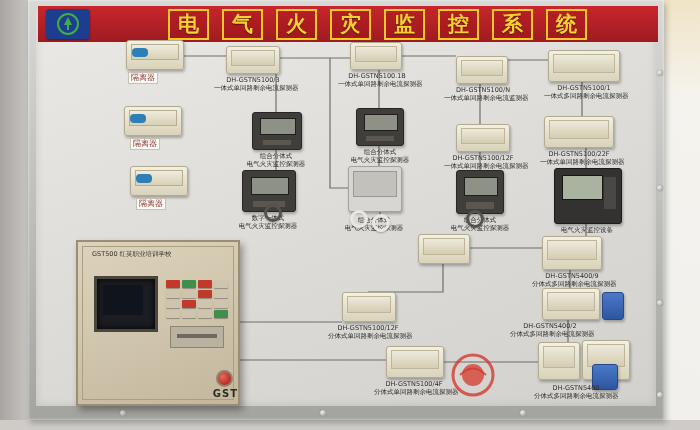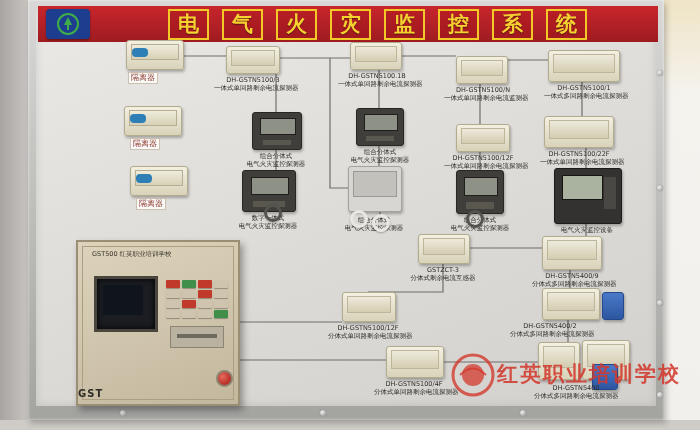--- a/index.html
+++ b/index.html
@@ -68,21 +68,21 @@
   .cab-screen i{position:absolute;left:6px;top:6px;width:40px;height:30px;background:#10141d;display:block;}
   .cab-keys{position:absolute;left:88px;top:38px;width:62px;height:40px;display:grid;
             grid-template-columns:repeat(4,1fr);grid-auto-rows:8px;gap:2px;}
   .key{border-radius:1px;background:#cfc5ae;box-shadow:0 1px 1px rgba(0,0,0,.3);}
   .key.r{background:#c0392b;} .key.g{background:#3f8f4a;}
   .cab-printer{position:absolute;left:92px;top:84px;width:52px;height:20px;background:#b9b2a0;
                border:1px solid #8d английский;border:1px solid #8d8470;}
   .cab-printer i{position:absolute;left:6px;top:7px;right:6px;height:4px;background:#6f6a5e;display:block;}
   .cab-red{position:absolute;left:138px;top:128px;width:13px;height:13px;border-radius:50%;
            background:radial-gradient(circle at 35% 35%,#e6695c,#a31410);border:2px solid #8d8470;}
-  .cab-brand{position:absolute;left:0;right:0;bottom:5px;text-align:left;font-size:10px;
+  .cab-brand{position:absolute;left:0;right:0;bottom:5px;text-align:right;font-size:10px;
              font-weight:bold;color:#2f2c26;letter-spacing:1px;}
   
   .wm{position:absolute;z-index:6;}
   .wm-cn{left:497px;top:360px;font-size:21px;font-weight:bold;color:rgba(211,57,45,.88);letter-spacing:2px;}
   .wm-en{left:500px;top:388px;font-size:9px;color:#9aa3a6;letter-spacing:1px;}
 </style>
 </head>
 <body>
 
 <div class="scene">
@@ -269,24 +269,20 @@
     </div>
 
   <div class="ring dk" style="left:264px;top:204px"></div>
   <div class="ring" style="left:350px;top:210px"></div>
   <div class="ring" style="left:372px;top:214px"></div>
   <div class="ring dk" style="left:466px;top:210px"></div>
 
   <div class="dev cream" style="left:418px;top:234px;width:50px;height:28px">
       <span class="face"></span>
     </div>
-  <div class="lbl" style="left:404px;top:266px;width:78px">
-      <span class="l1">GSTZCT-3</span>
-      <span class="l2">分体式剩余电流互感器</span>
-    </div>
 
   <div class="dev cream" style="left:542px;top:236px;width:58px;height:32px">
       <span class="face"></span>
     </div>
   <div class="lbl" style="left:532px;top:272px;width:80px">
       <span class="l1">DH-GSTN5400/9</span>
       <span class="l2">分体式多回路剩余电流探测器</span>
     </div>
 
   <div class="dev cream" style="left:342px;top:292px;width:52px;height:28px">
@@ -355,15 +351,14 @@
       </div>
     <div class="cab-red"></div>
     <div class="cab-brand">GST</div>
   </div>
 
   <svg class="wm" style="left:450px;top:352px" width="46" height="46">
     <circle cx="23" cy="23" r="20" fill="none" stroke="rgba(211,57,45,.8)" stroke-width="3"></circle>
     <circle cx="23" cy="23" r="11" fill="rgba(211,57,45,.75)"></circle>
     <path d="M10,23 Q23,10 36,23" fill="none" stroke="rgba(211,57,45,.8)" stroke-width="2"></path>
   </svg>
-  <div class="wm wm-cn">红英职业培训学校</div>
 
 </div>
 
 </body></html>

